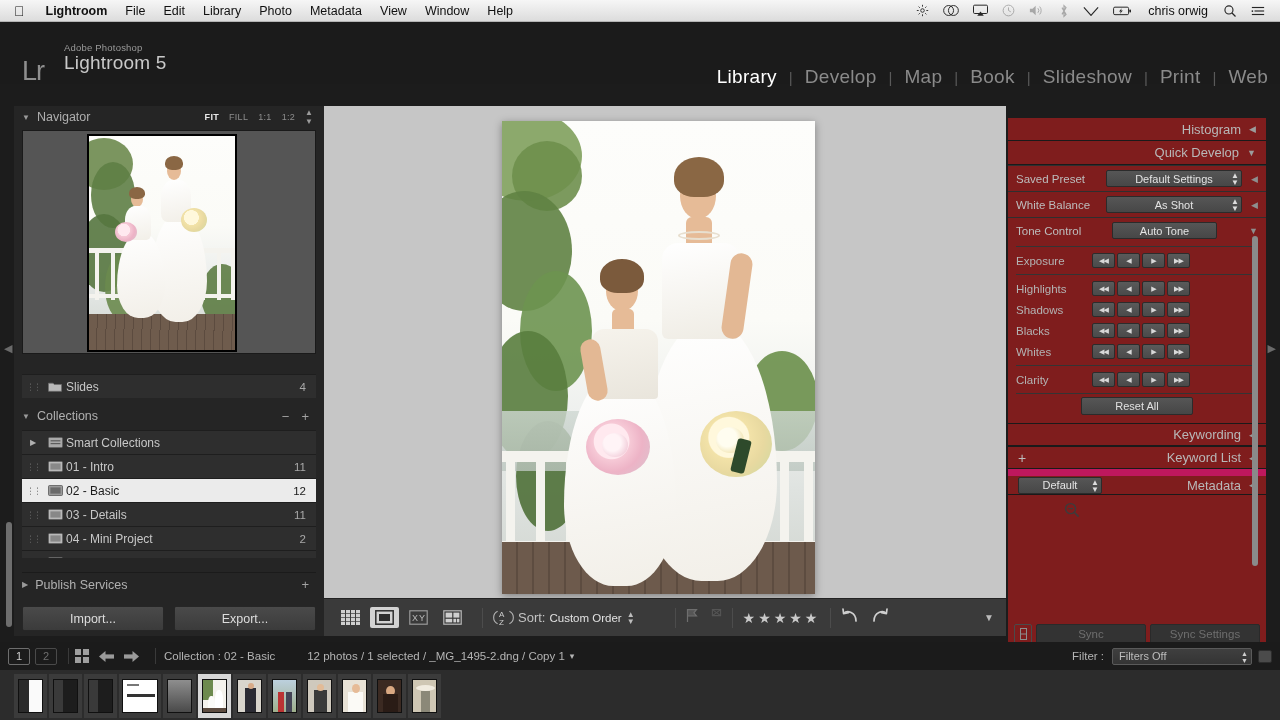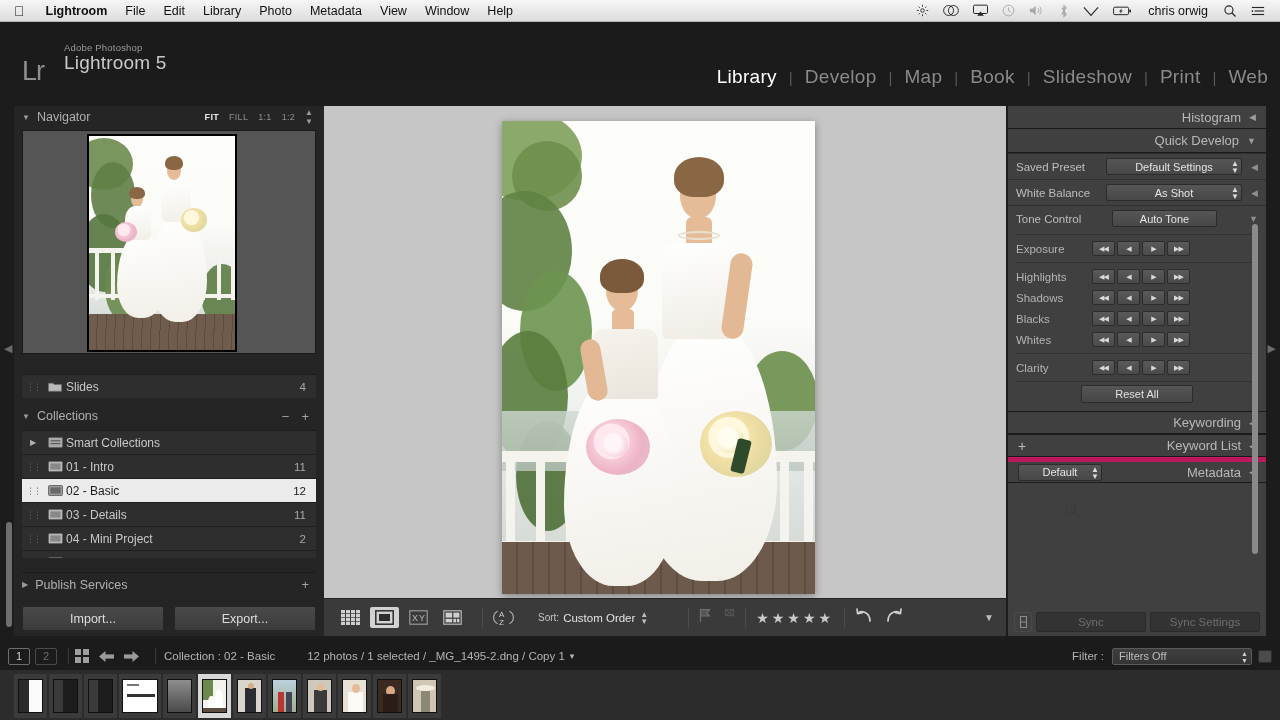--- a/index.html
+++ b/index.html
@@ -75,27 +75,27 @@
   .center { position: absolute; left: 324px; top: 84px; width: 682px; height: 530px; background: #c6c6c6; }
   .photo-wrap { position: absolute; left: 178px; top: 15px; width: 313px; height: 473px;
                 background: #fff; box-shadow: 0 2px 8px rgba(0,0,0,.35); overflow: hidden; }
   .loupe-cursor { position: absolute; left: 740px; top: 396px; width: 16px; height: 16px; z-index: 6; }
 
   .ctoolbar { position: absolute; left: 324px; top: 576px; width: 682px; height: 38px; background: #3a3a3a;
               border-top: 1px solid #222; display: flex; align-items: center; padding: 0 12px; }
   .vbtn { width: 29px; height: 21px; margin-right: 5px; display:flex; align-items:center; justify-content:center;
           border-radius: 2px; }
   .vbtn.on { background: #d2d2d2; }
-  .sortlbl { color: #c3c3c3; font-size: 10px; margin-left: 24px; }
+  .sortlbl { color: #c3c3c3; font-size: 13px; margin-left: 4px; }
   .sortval { color: #e2e2e2; font-size: 11.5px; margin-left: 4px; }
   .tsep { width: 1px; height: 20px; background: #4c4c4c; margin: 0 10px; }
   .stars { color: #c9c9c9; font-size: 14px; letter-spacing: 3px; }
 
   
-  .right-panel { position: absolute; left: 1008px; top: 84px; width: 258px; height: 530px; background: #404040; }
+  .right-panel { position: absolute; left: 1008px; top: 96px; width: 258px; height: 530px; background: #7f1d1d; }
   .rp-hdr { display: flex; align-items: center; justify-content: flex-end; height: 23px; padding: 0 10px;
             color: #b8b8b8; font-size: 13px; border-bottom: 1px solid #1a1a1a; }
   .rp-hdr .arw { margin-left: 8px; font-size: 9px; color: #9c9c9c; }
   .qd-row { display: flex; align-items: center; height: 26px; padding: 0 8px; border-top: 1px solid #2f2f2f; }
   .qd-lbl { color: #bdbdbd; font-size: 11.5px; width: 90px; }
   .combo { flex: 1; height: 17px; background: linear-gradient(180deg,#565656,#474747); border: 1px solid #2b2b2b;
            border-radius: 2px; color: #e4e4e4; font-size: 11px; display: flex; align-items: center;
            justify-content: center; position: relative; }
   .combo .spin { position: absolute; right: 2px; top: 1px; font-size: 8px; color: #ddd; line-height: 7px; }
   .rarw { width: 16px; text-align: right; color: #8e8e8e; font-size: 9px; }
@@ -677,21 +677,21 @@
       </div>
 
       <div class="rp-hdr" style="justify-content:space-between; border-top:1px solid #1a1a1a;">
         <span style="color:#bdbdbd;font-size:14px;">+</span>
         <span style="display:flex;align-items:center;">
           <span>Keyword List</span>
           <span class="arw">◀</span>
         </span>
       </div>
 
-      <div class="rp-hdr" style="justify-content:space-between; border-top:5px solid #be185d; height:26px;text-align:center;">
+      <div class="rp-hdr" style="justify-content:space-between; border-top:7px solid #be185d; height:26px;text-align:center;">
         <span class="combo" style="flex:0 0 84px;">
           <span>Default</span>
           <span class="spin">▲<br>▼</span>
         </span>
         <span style="display:flex;align-items:center;">
           <span>Metadata</span>
           <span class="arw">◀</span>
         </span>
       </div>
 

